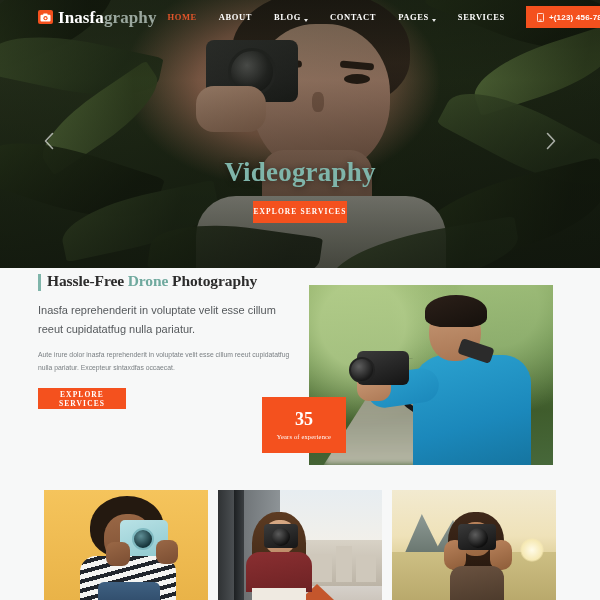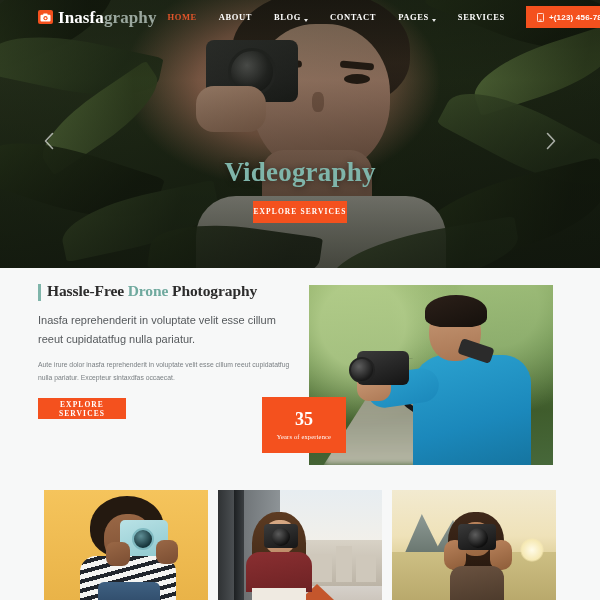--- a/index.html
+++ b/index.html
@@ -126,21 +126,21 @@
     position:absolute; top:130px; width:22px; height:22px; z-index:7; cursor:pointer;
     display:flex; align-items:center; justify-content:center;
     color:rgba(255,255,255,.62);
   }
   .hero-arrow.prev { left:38px; }
   .hero-arrow.next { right:38px; }
   .hero-arrow svg { display:block; }
 
   
   .about { position:relative; width:600px; height:208px; background:#f7f8f8; }
-  .about-left { position:absolute; left:38px; top:14px; width:262px; }
+  .about-left { position:absolute; left:38px; top:4px; width:262px; }
   .about-title {
     position:relative; font-family:"Liberation Serif", serif;
     font-size:15.5px; font-weight:700; color:#2c2c2c; line-height:1.2;
     padding-left:9px; letter-spacing:-.1px;
   }
   .about-title::before {
     content:""; position:absolute; left:0; top:2px; width:3px; height:17px; background:#7fb5aa;
   }
   .about-title .accent { color:#6fa99e; }
   .about-lead { margin-top:10px; font-size:11px; line-height:1.75; color:#55595c; }

